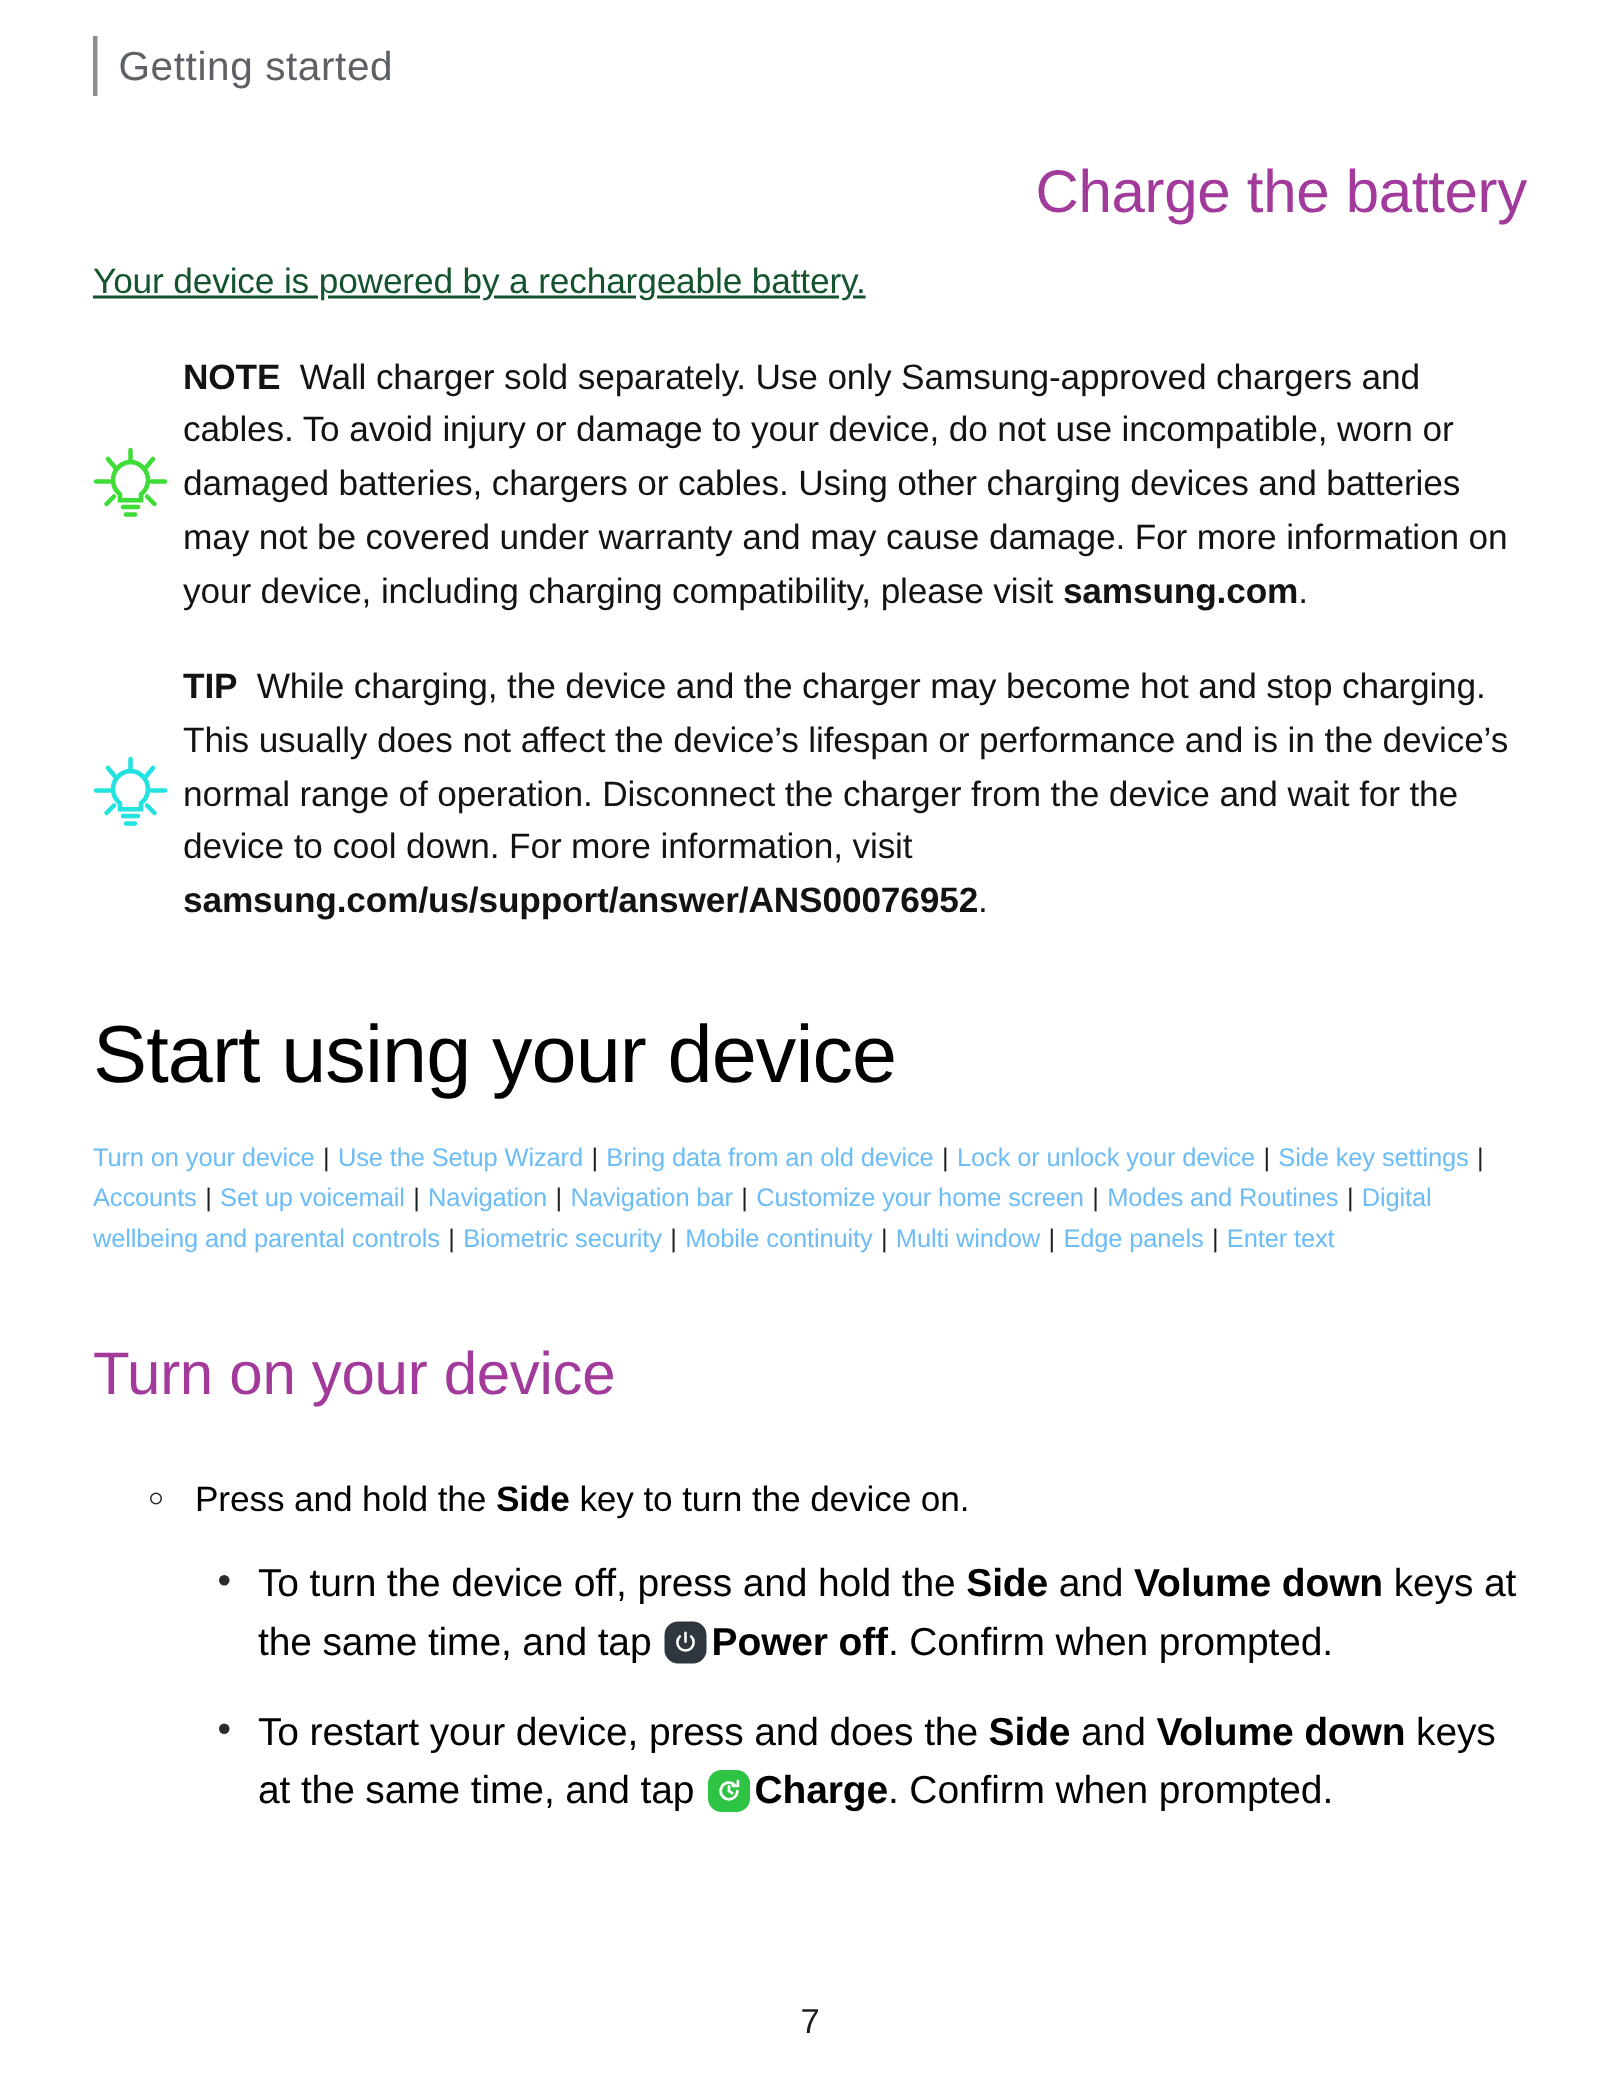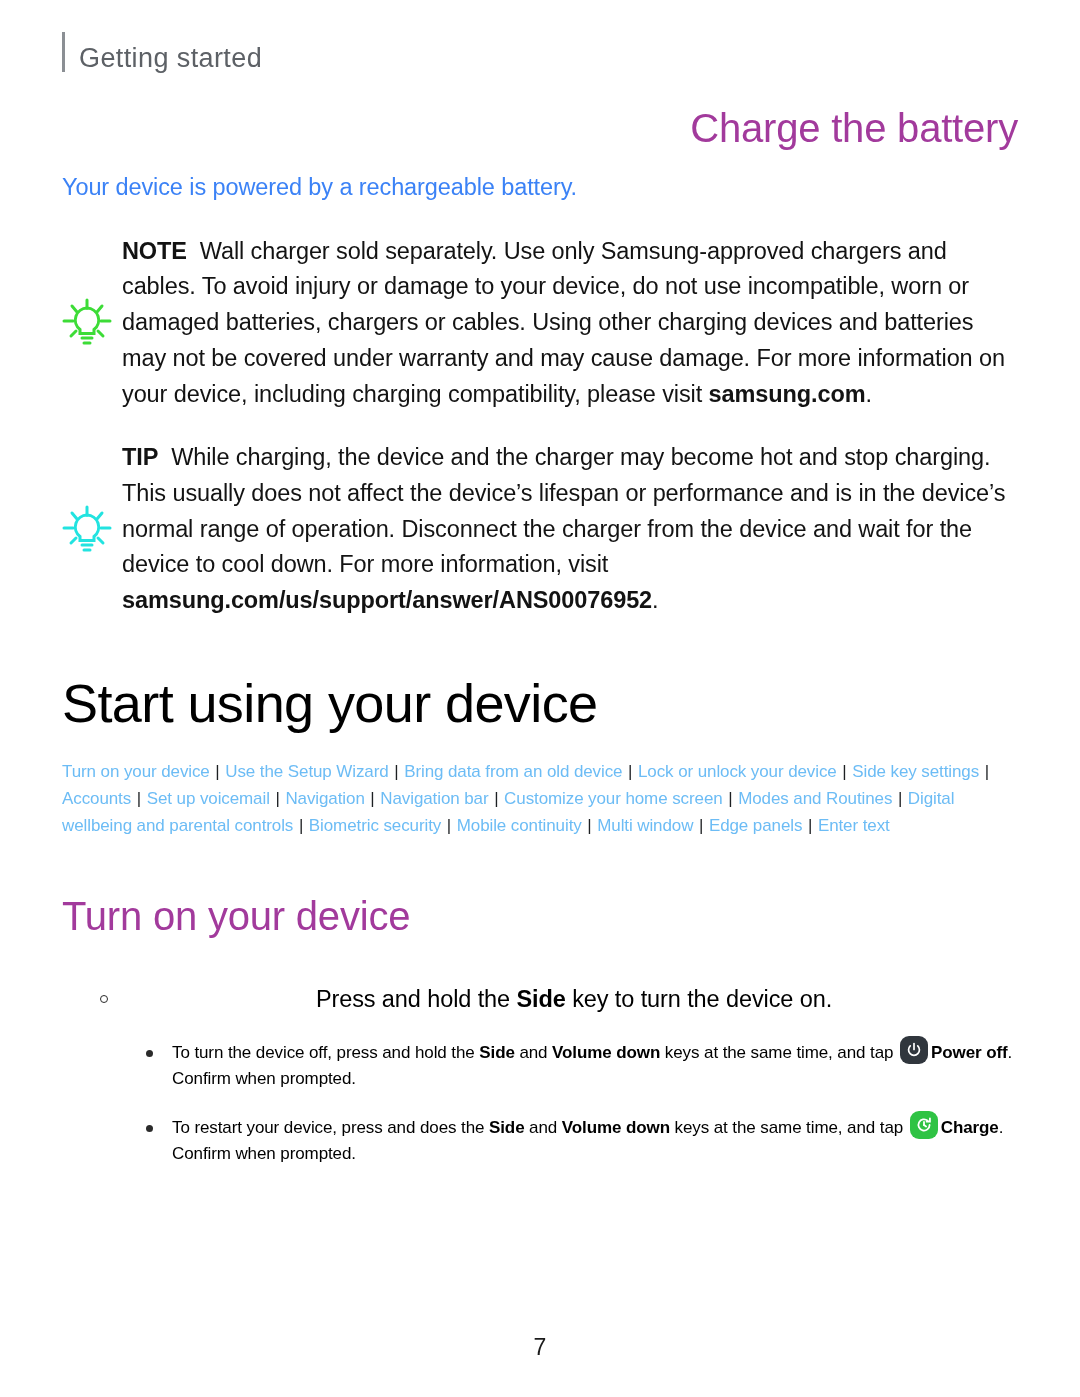--- a/index.html
+++ b/index.html
@@ -19,21 +19,21 @@
     position: relative;
     width: 1080px;
     height: 1397px;
     box-sizing: border-box;
     padding: 0 62px;
   }
 
   
   .running-header {
     display: flex;
-    align-items: flex-end;
+    align-items: center;
     padding-top: 16px;
     height: 56px;
   }
   .rh-rule {
     width: 3px;
     height: 40px;
     background: #8b8f94;
     margin-right: 14px;
     flex: 0 0 auto;
   }
@@ -69,22 +69,23 @@
     color: #a23a9c;
     margin: 0;
     letter-spacing: -0.2px;
     line-height: 1.1;
   }
 
   p.body-text {
     font-size: 23.5px;
     line-height: 1.52;
     margin: 0;
-    color: #3b82f6;
-    letter-spacing: -0.1px;
+    color: #14532d;
+    letter-spacing: -0.1px;
+    text-decoration: underline;
   }
 
   
   .callout {
     display: flex;
     align-items: center;
     margin-top: 28px;
   }
   .callout-icon {
     flex: 0 0 auto;
@@ -126,21 +127,20 @@
     color: #1d2023;
     font-weight: 400;
     padding: 0 1px;
   }
 
   
   ul.lvl1 {
     list-style: none;
     margin: 18px 0 0 0;
     padding: 0 0 0 34px;
-    text-align: center;
   }
   ul.lvl1 > li {
     position: relative;
     font-size: 23.5px;
     line-height: 1.52;
     letter-spacing: -0.1px;
     padding-left: 34px;
     margin-bottom: 4px;
   }
   ul.lvl1 > li::before {
@@ -154,21 +154,21 @@
     border-radius: 50%;
     box-sizing: border-box;
   }
   ul.lvl2 {
     list-style: none;
     margin: 18px 0 0 0;
     padding: 0 0 0 78px;
   }
   ul.lvl2 > li {
     position: relative;
-    font-size: 17px;
+    font-size: 26px;
     line-height: 1.52;
     letter-spacing: -0.1px;
     padding-left: 32px;
     margin-bottom: 20px;
   }
   ul.lvl2 > li::before {
     content: "";
     position: absolute;
     left: 6px;
     top: 14px;

